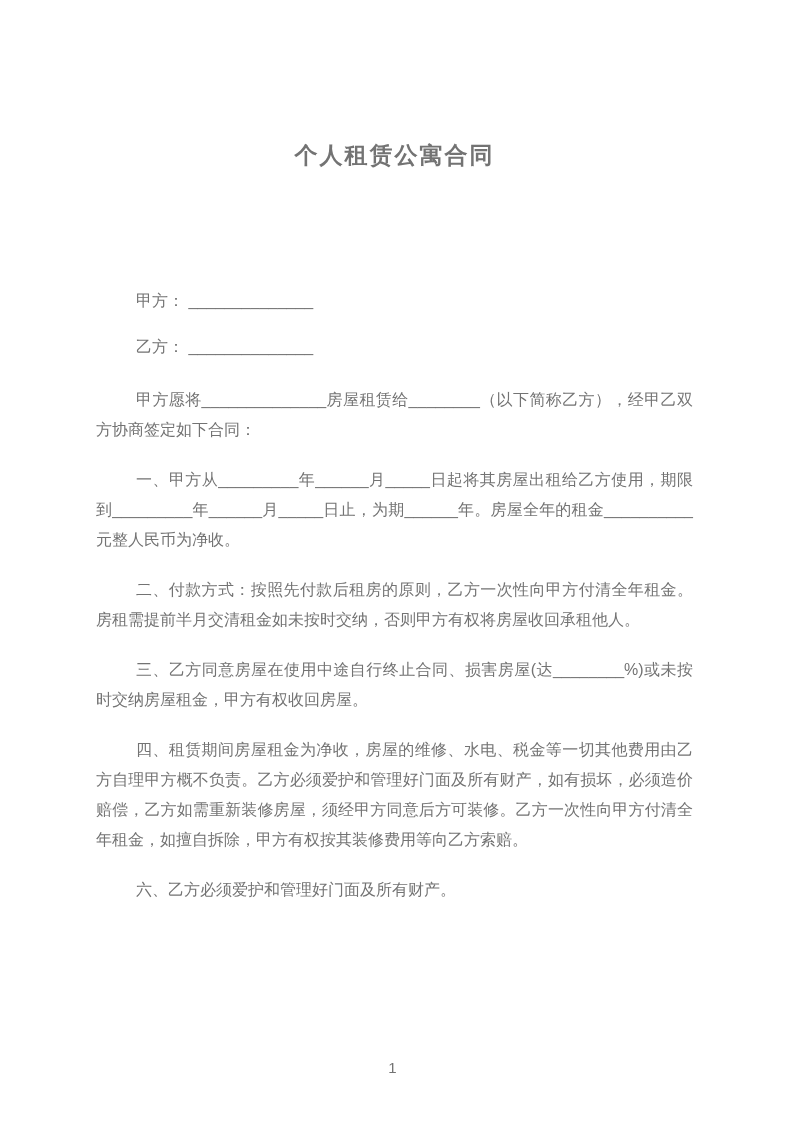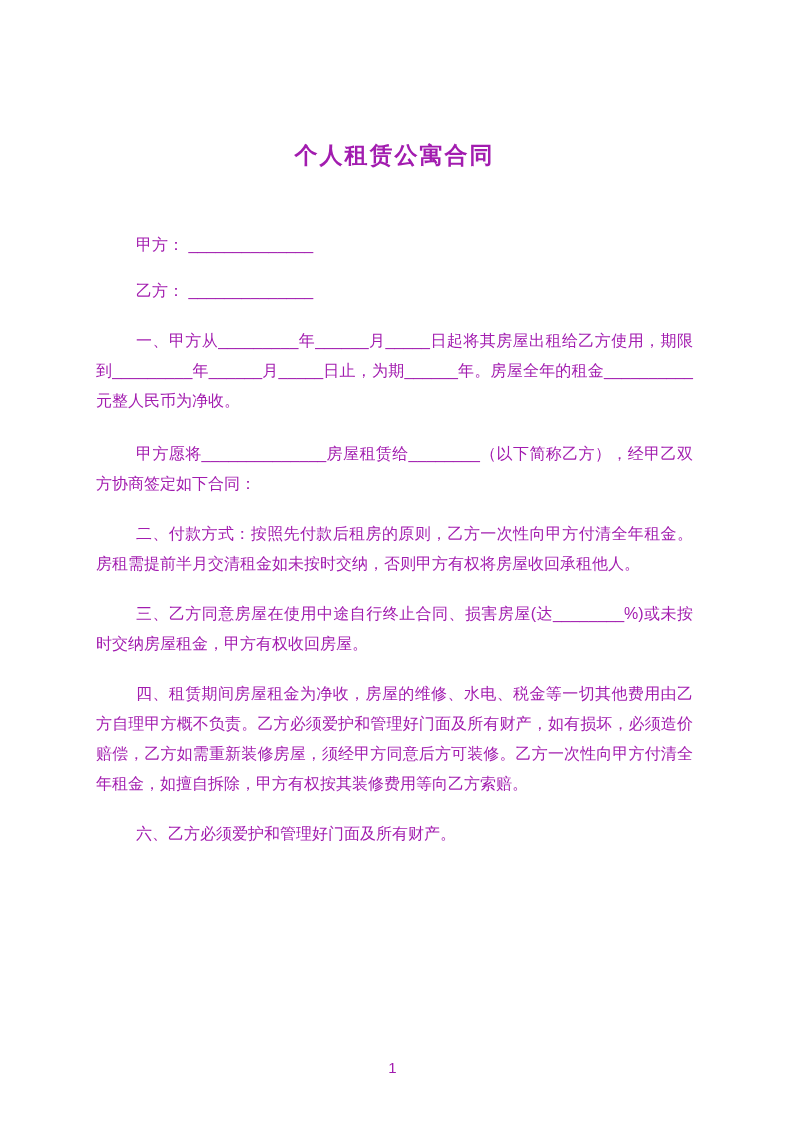--- a/index.html
+++ b/index.html
@@ -5,21 +5,21 @@
   html, body {
     margin: 0;
     padding: 0;
     background: #ffffff;
   }
   .page {
     position: relative;
     width: 785px;
     height: 1122px;
     background: #ffffff;
-    color: #a21caf;
+    color: #737373;
     font-family: "Liberation Sans", sans-serif;
     overflow: hidden;
   }
   .content {
     position: absolute;
     left: 96px;
     right: 92px;
     top: 0;
   }
   .doc-title {
@@ -30,21 +30,21 @@
     text-align: center;
     letter-spacing: 2px;
   }
   .party-line {
     margin: 0;
     font-size: 16px;
     line-height: 30px;
     text-indent: 2.5em;
     white-space: nowrap;
   }
-  .party-a { margin-top: 60px; }
+  .party-a { margin-top: 116px; }
   .party-b { margin-top: 16px; }
   .para {
     margin: 20px 0 0 0;
     font-size: 16px;
     line-height: 30px;
     text-indent: 2.5em;
     text-align: justify;
   }
   .intro { margin-top: 23px; }
   .page-number {
@@ -62,23 +62,23 @@
 
 <div class="page">
   <div class="content">
 
     <h1 class="doc-title">个人租赁公寓合同</h1>
 
     <p class="party-line party-a">甲方： ______________</p>
 
     <p class="party-line party-b">乙方： ______________</p>
 
+    <p class="para intro">甲方愿将______________房屋租赁给________（以下简称乙方），经甲乙双方协商签定如下合同：</p>
+
     <p class="para">一、甲方从_________年______月_____日起将其房屋出租给乙方使用，期限到_________年______月_____日止，为期______年。房屋全年的租金__________元整人民币为净收。</p>
-
-    <p class="para intro">甲方愿将______________房屋租赁给________（以下简称乙方），经甲乙双方协商签定如下合同：</p>
 
     <p class="para">二、付款方式：按照先付款后租房的原则，乙方一次性向甲方付清全年租金。房租需提前半月交清租金如未按时交纳，否则甲方有权将房屋收回承租他人。</p>
 
     <p class="para">三、乙方同意房屋在使用中途自行终止合同、损害房屋(达________%)或未按时交纳房屋租金，甲方有权收回房屋。</p>
 
     <p class="para">四、租赁期间房屋租金为净收，房屋的维修、水电、税金等一切其他费用由乙方自理甲方概不负责。乙方必须爱护和管理好门面及所有财产，如有损坏，必须造价赔偿，乙方如需重新装修房屋，须经甲方同意后方可装修。乙方一次性向甲方付清全年租金，如擅自拆除，甲方有权按其装修费用等向乙方索赔。</p>
 
 
     <p class="para">六、乙方必须爱护和管理好门面及所有财产。</p>
 

